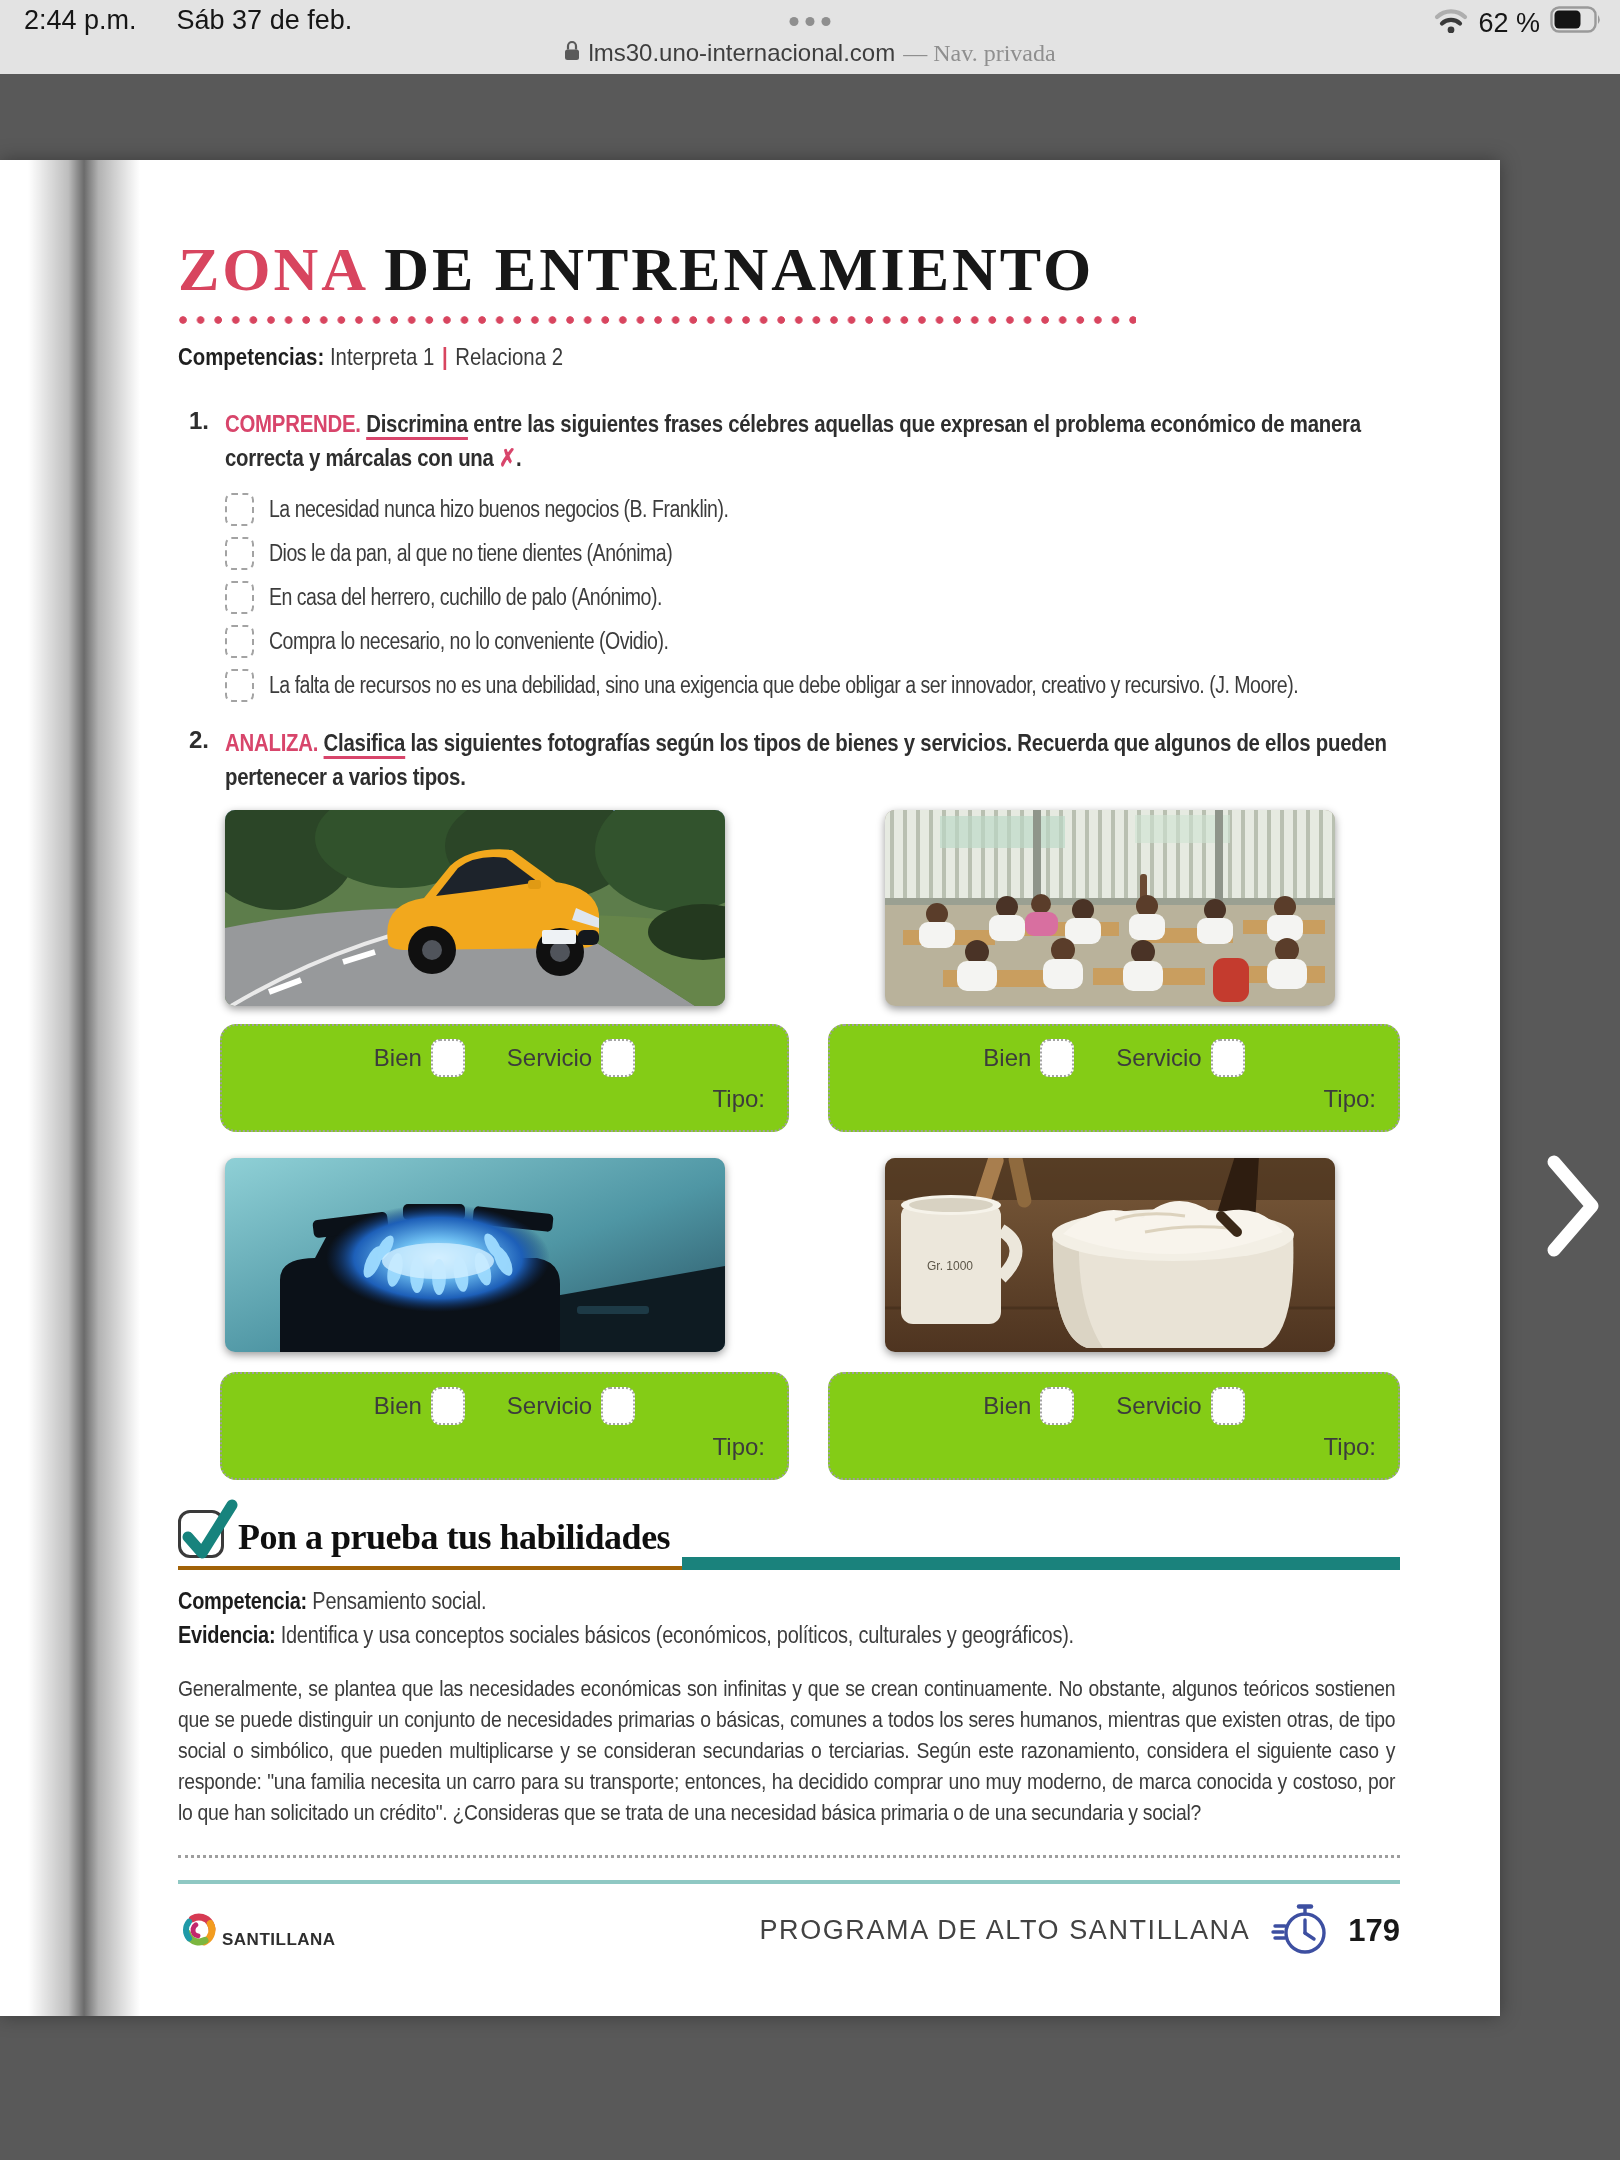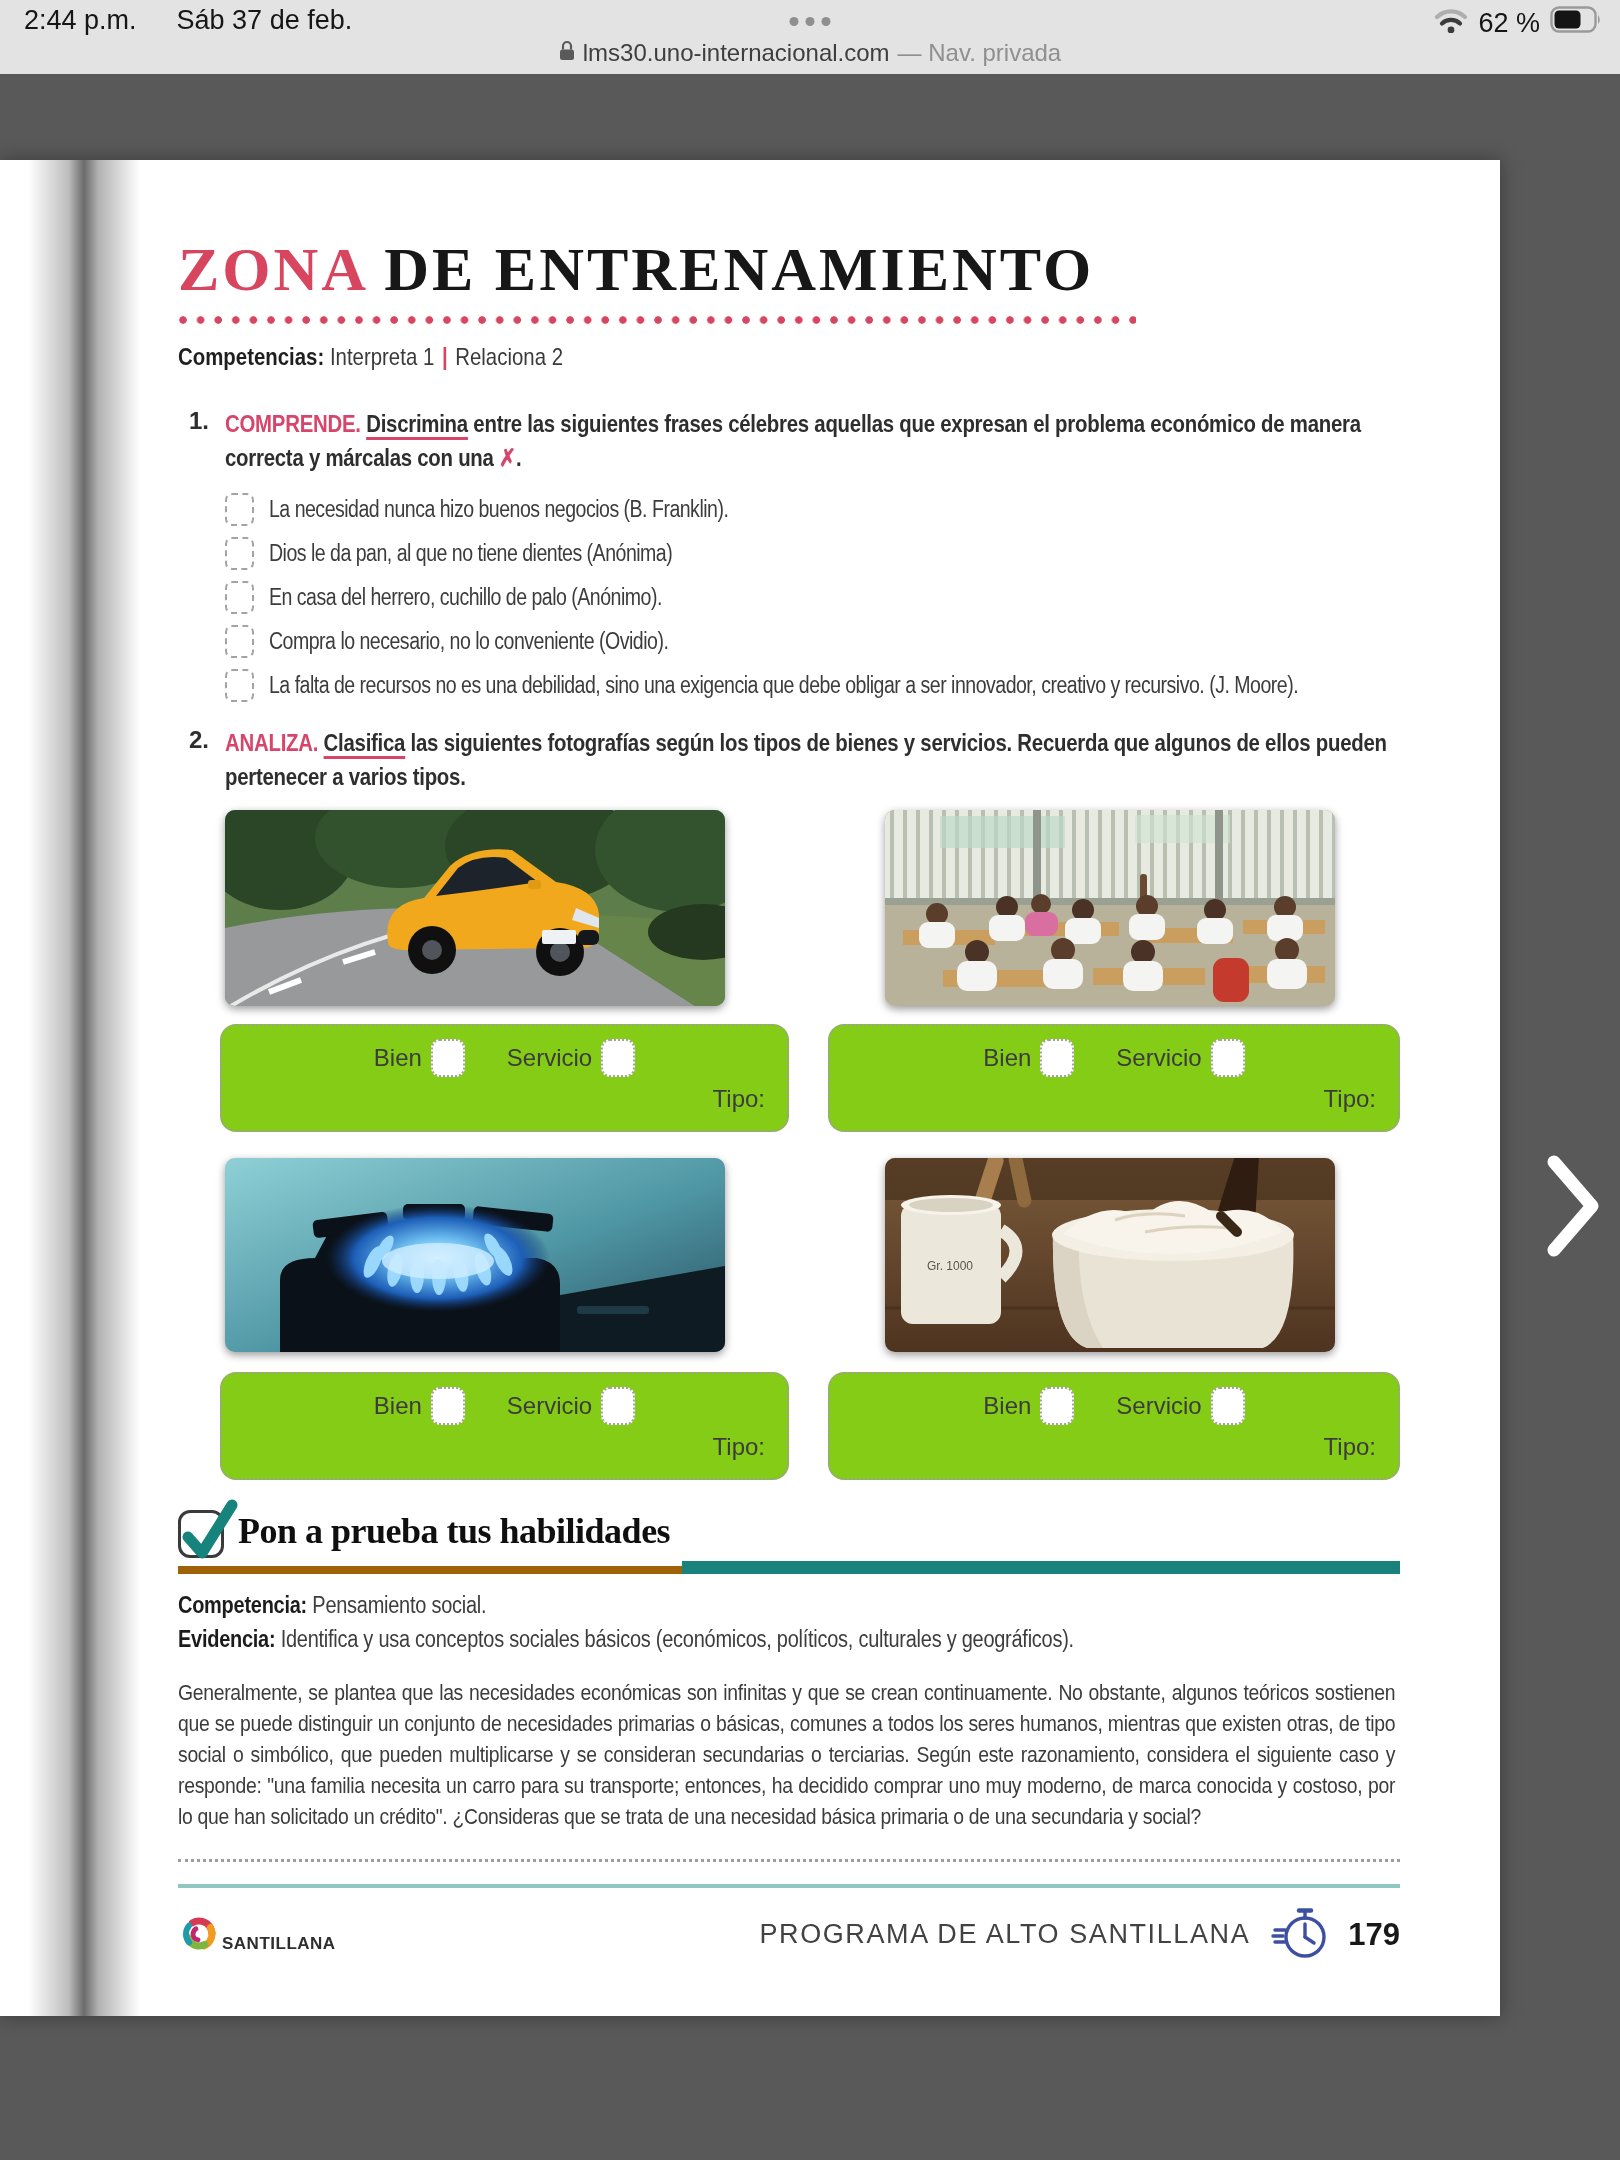--- a/index.html
+++ b/index.html
@@ -10,21 +10,21 @@
     -webkit-font-smoothing:antialiased;
   }
   
   .status-bar{position:absolute;top:0;left:0;width:1620px;height:74px;background:#e3e3e3;z-index:10;}
   .sb-left{position:absolute;left:24px;top:5px;display:flex;gap:40px;font-size:27px;font-weight:500;color:#161616;}
   .sb-handle{position:absolute;left:50%;top:17px;transform:translateX(-50%);display:flex;gap:7px;cursor:pointer;}
   .sb-handle i{width:9px;height:9px;border-radius:50%;background:#8f8f8f;}
   .sb-right{position:absolute;right:18px;top:6px;display:flex;align-items:center;gap:10px;font-size:27px;color:#161616;}
   .url-row{position:absolute;left:0;right:0;top:39px;display:flex;justify-content:center;align-items:center;gap:8px;font-size:24px;}
   .url-domain{color:#3e3e3e;}
-  .url-privacy{color:#8f8f8f;}
+  .url-privacy{color:#8f8f8f;font-family:Liberation Serif, serif;}
   
   .page{position:absolute;top:160px;left:0;width:1500px;height:1856px;background:#ffffff;box-shadow:0 0 18px rgba(0,0,0,.35);}
   .page-curl{position:absolute;top:0;bottom:0;left:28px;width:112px;pointer-events:none;
     background:linear-gradient(to right, rgba(0,0,0,0) 0%, rgba(0,0,0,.26) 36%, rgba(0,0,0,.58) 50%, rgba(0,0,0,.30) 63%, rgba(0,0,0,0) 100%);}
   .content{position:absolute;left:178px;top:0;width:1222px;}
   .cond{transform:scaleX(.85);transform-origin:0 0;}
   
   .book-title{margin-top:78px;font-family:"Liberation Serif", serif;font-size:62px;font-weight:700;
     letter-spacing:3px;line-height:1.02;color:#171717;white-space:nowrap;}
   .book-title .accent{color:#d8455f;}
@@ -62,21 +62,21 @@
   .card.left{margin-left:42px;width:573px;}
   .card.right{margin-left:39px;width:576px;}
   .card-top{display:flex;justify-content:center;align-items:center;margin-top:13px;font-size:24px;color:#3c3c3c;}
   .card-top .lbl{margin-right:9px;}
   .card-top .gap{width:42px;}
   .cb-dot{width:30px;height:34px;border:2.5px dotted #a3a3a3;border-radius:9px;cursor:pointer;background:#fff;}
   .card-tipo{display:flex;align-items:flex-end;margin:8px 22px 0 20px;font-size:24px;color:#3c3c3c;flex-direction:column;}
   .tipo-line{flex:1;border-bottom:2.5px dotted #a3a3a3;margin-left:8px;height:26px;cursor:text;}
   
   .skills-header{display:flex;align-items:flex-end;margin-top:30px;}
-  .skills-left{display:flex;align-items:flex-start;gap:14px;border-bottom:8px solid #a16207;padding:0 12px 8px 0;}
+  .skills-left{display:flex;align-items:flex-end;gap:14px;border-bottom:4px solid #a16207;padding:0 12px 8px 0;}
   .check-icon{position:relative;width:46px;height:48px;border:3.5px solid #3a3a3a;border-radius:12px;box-sizing:border-box;}
   .check-icon svg{position:absolute;left:-1px;top:-16px;overflow:visible;}
   .skills-title{font-family:"Liberation Serif", serif;font-size:36px;font-weight:700;color:#0f0f0f;letter-spacing:-0.5px;white-space:nowrap;}
   .skills-bar{flex:1;height:13px;background:#1a827c;}
   .meta-line{margin-top:18px;font-size:23.5px;color:#3d3d3d;letter-spacing:-0.3px;width:1430px;}
   .meta-line.evid{margin-top:7px;}
   .meta-line b{color:#1c1c1c;}
   .skills-paragraph{margin-top:24px;width:1432px;font-size:22.8px;color:#3c3c3c;line-height:1.36;
     letter-spacing:-0.35px;text-align:justify;}
   .answer-line{margin-top:24px;height:3px;border-bottom:3px dotted #9e9e9e;}

